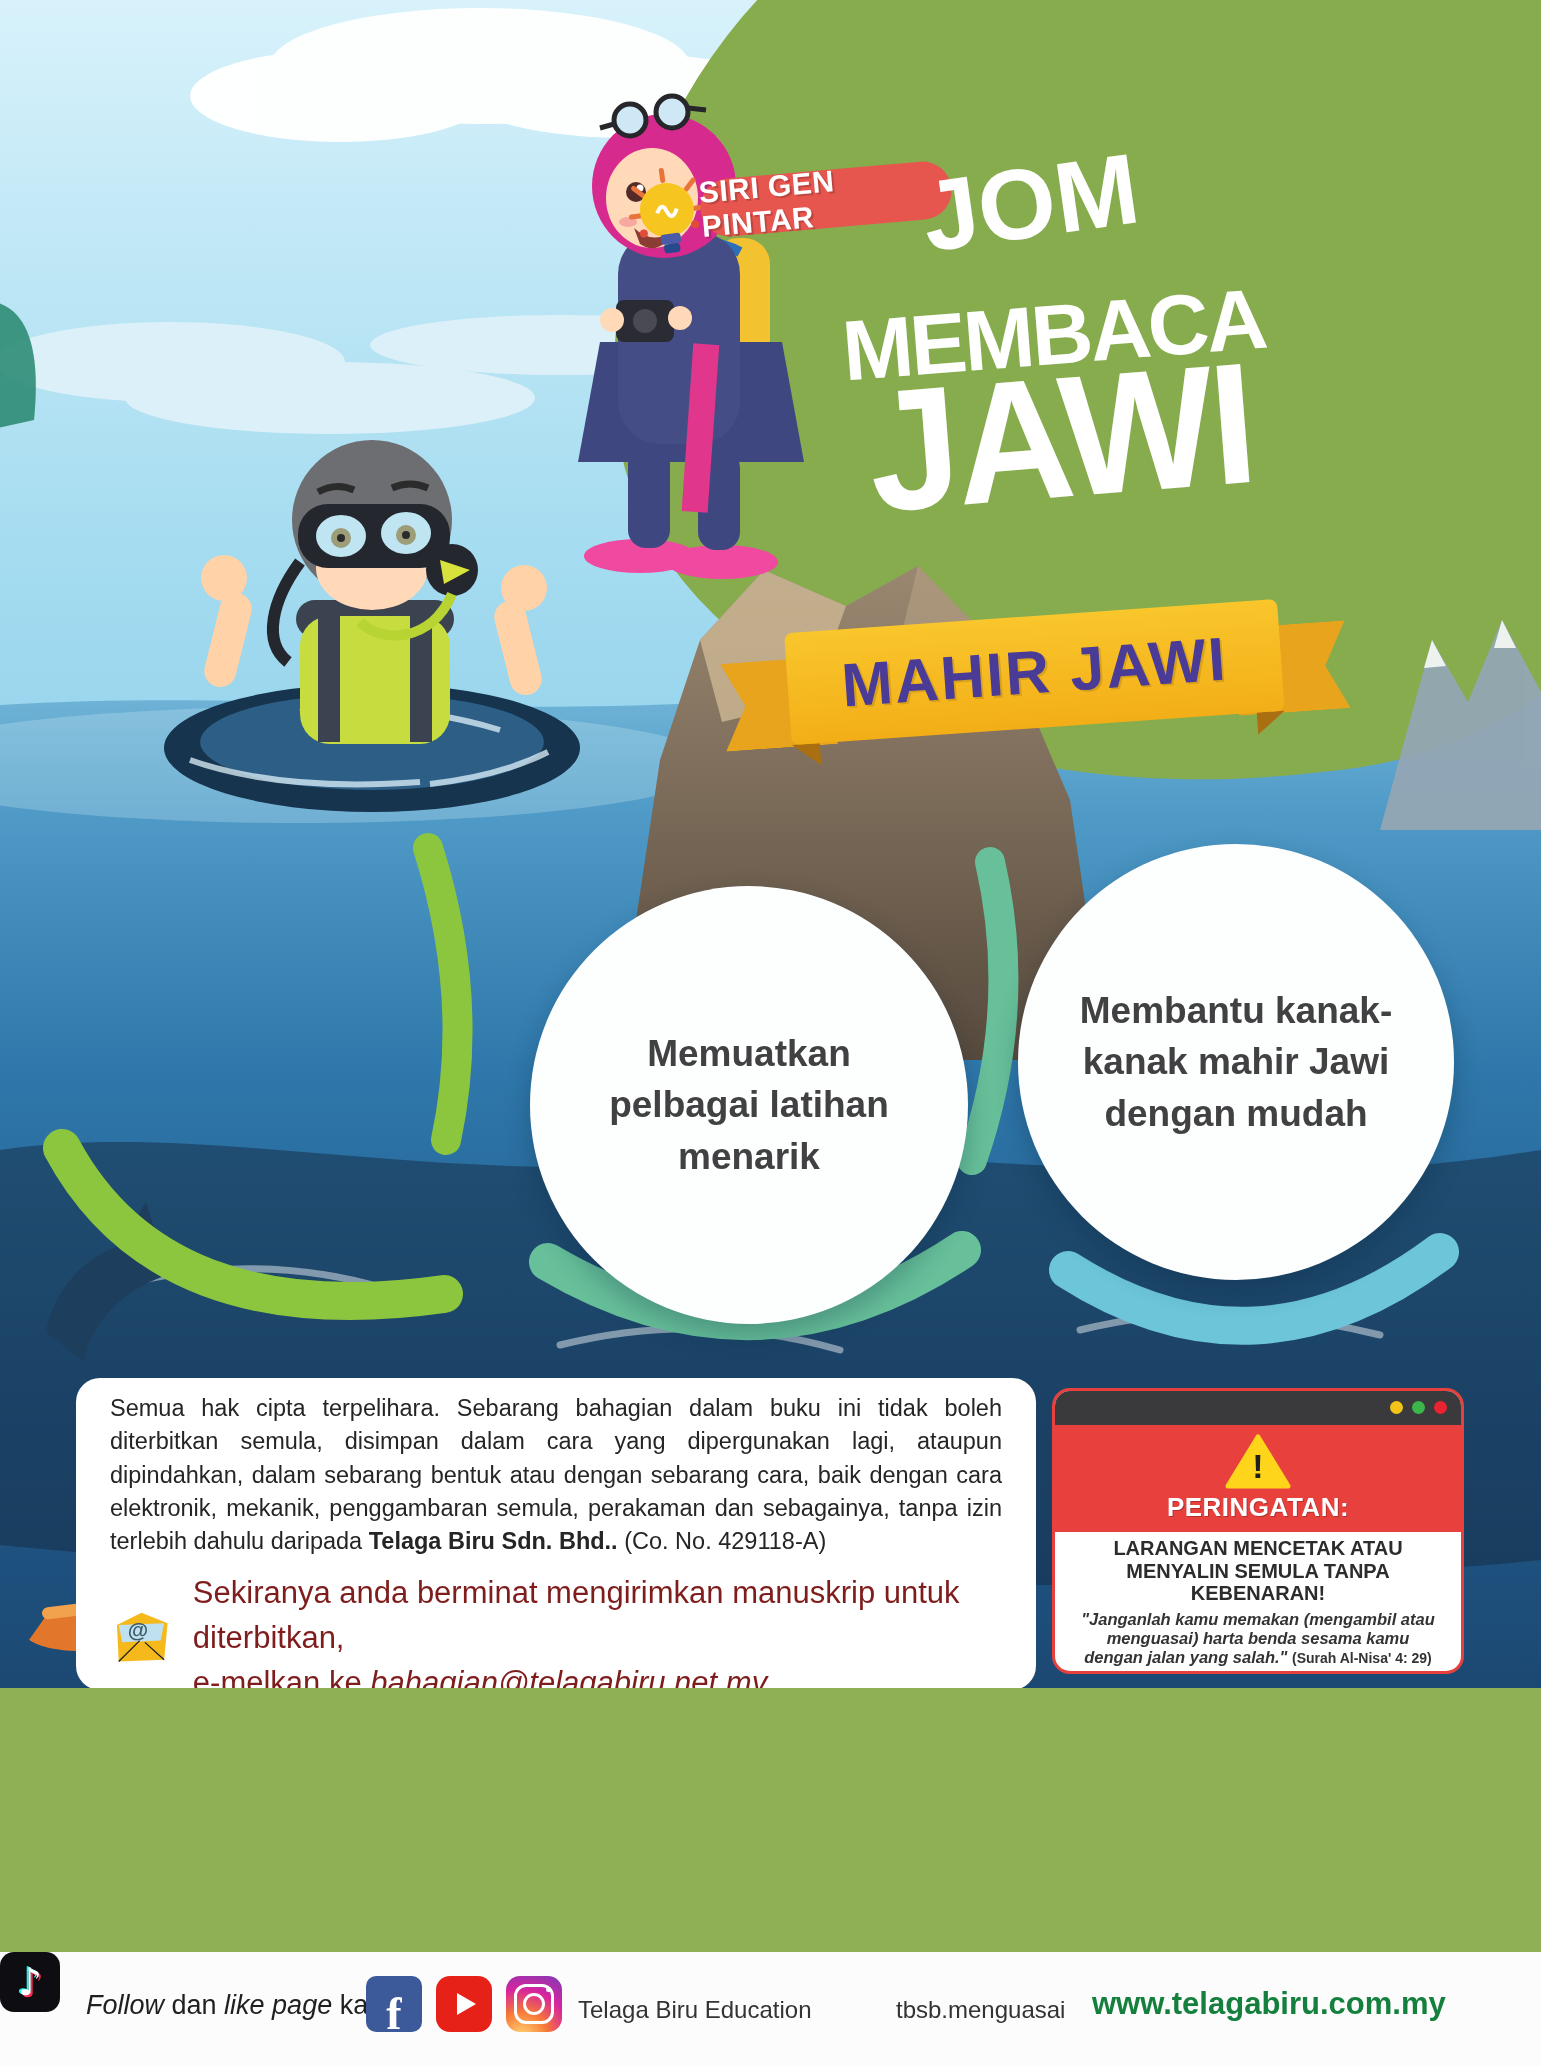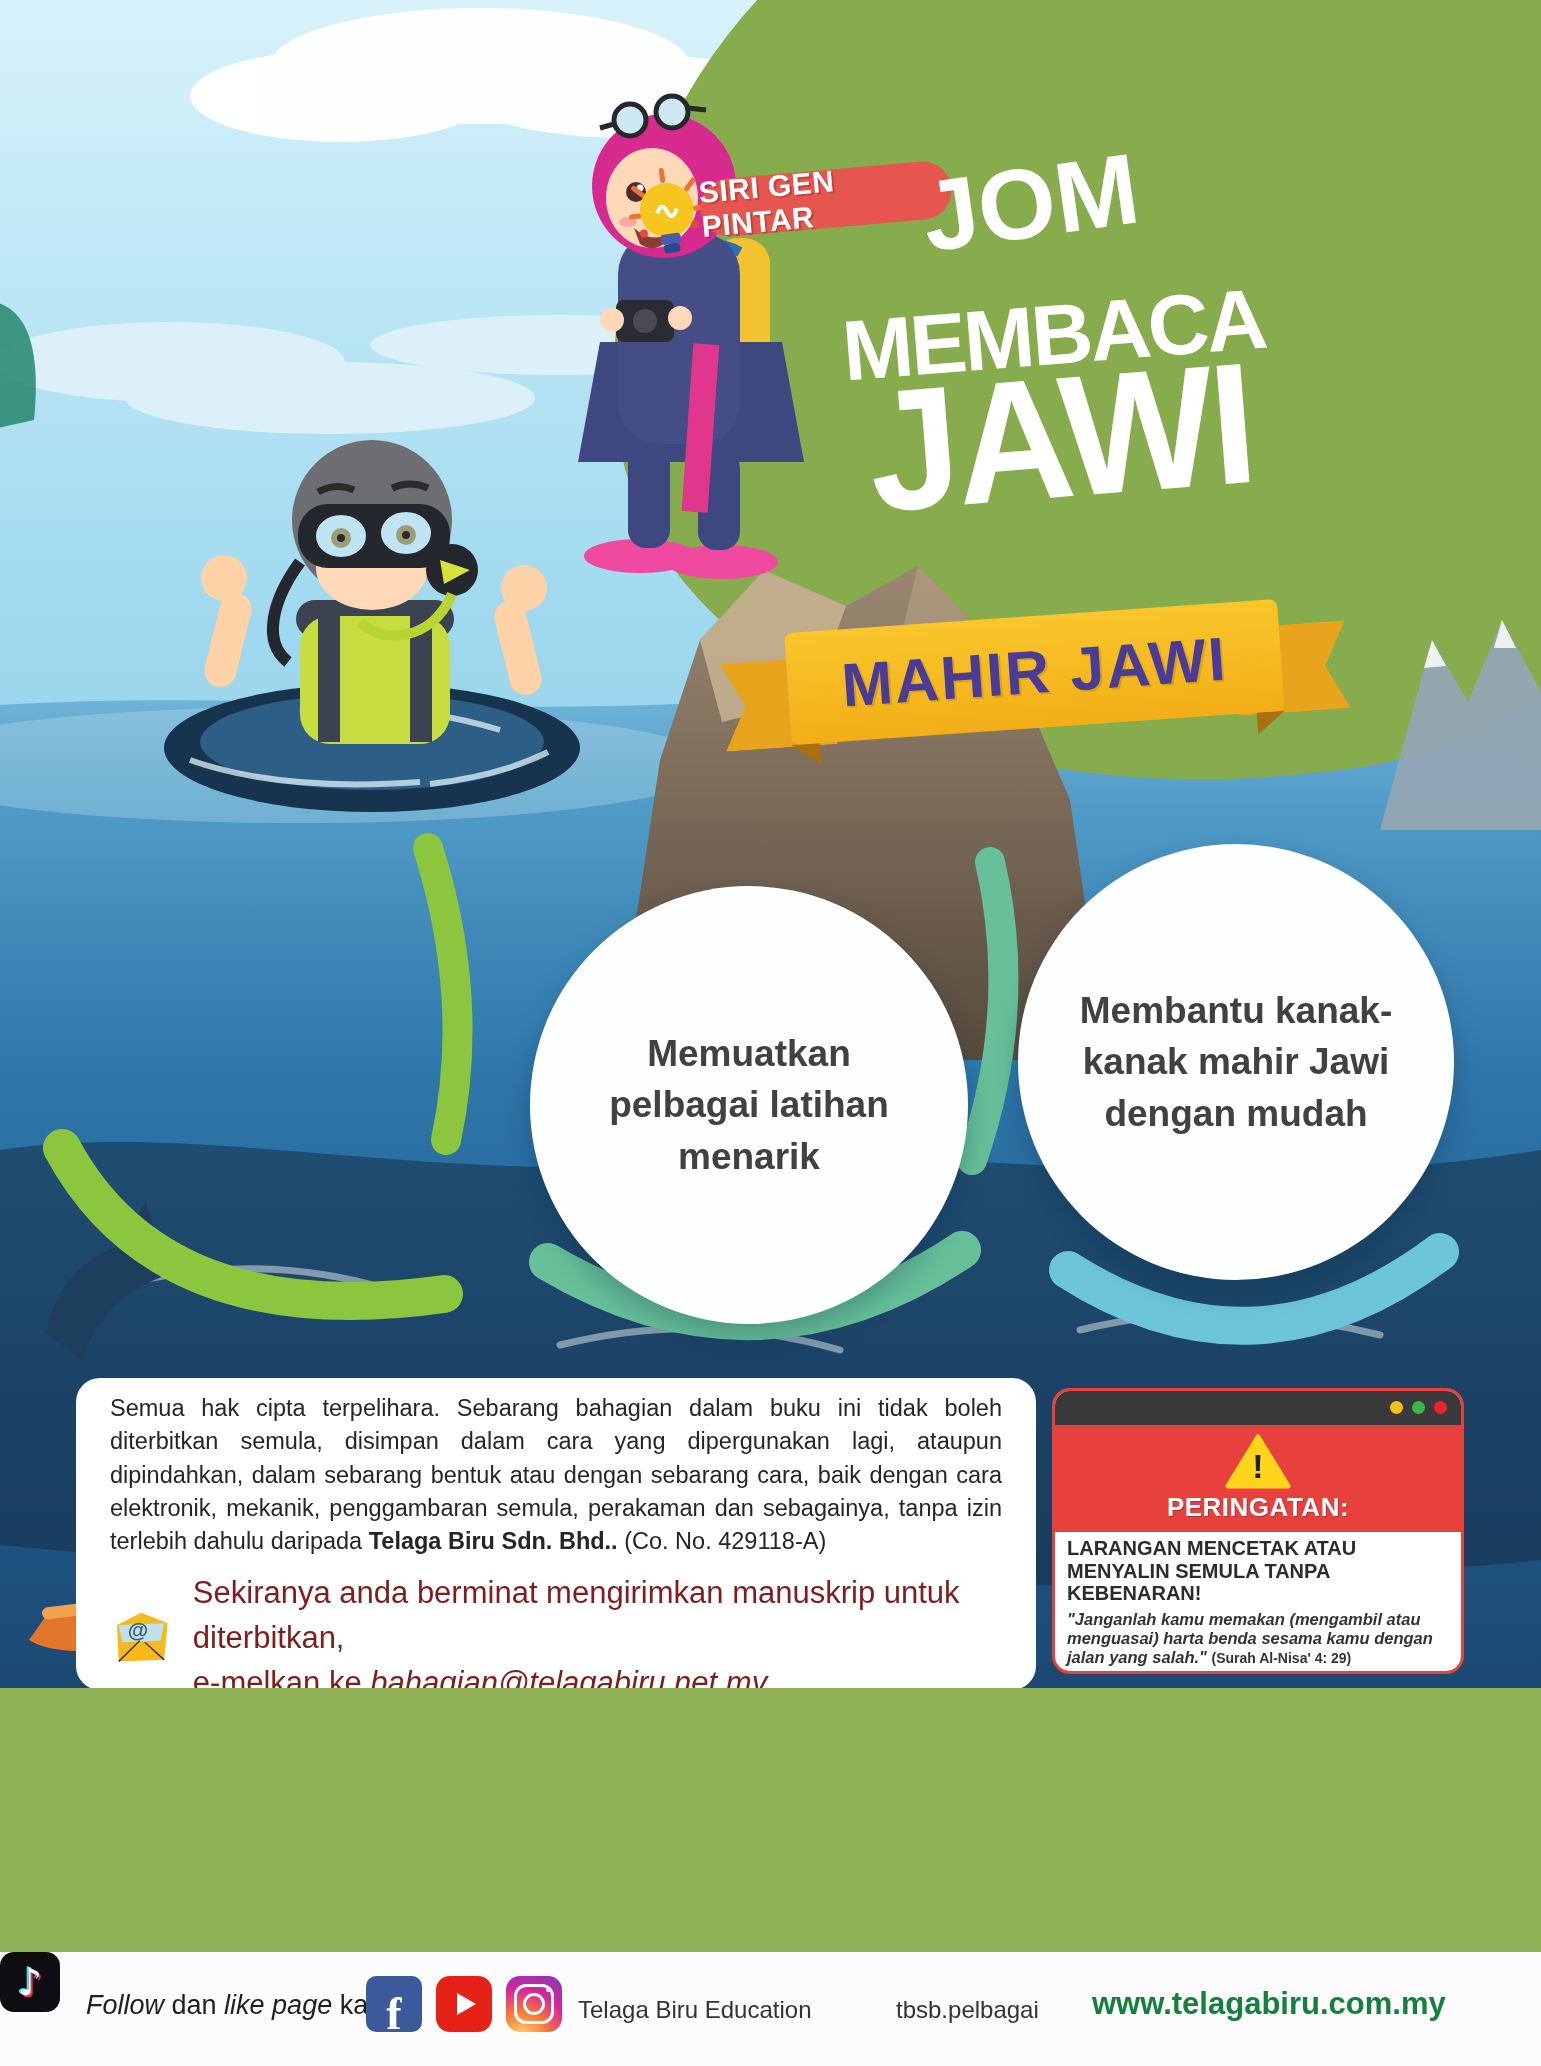--- a/index.html
+++ b/index.html
@@ -75,21 +75,21 @@
   .card-warn {
     position:absolute; left:1052px; top:1388px; width:412px; height:286px;
     background:#fff; border:3px solid #e8413d; border-radius:18px; overflow:hidden;
     display:flex; flex-direction:column;
   }
   .win-bar { height:36px; background:#3a3a3c; display:flex; align-items:center; justify-content:flex-end; gap:9px; padding-right:14px; }
   .dot { width:13px; height:13px; border-radius:50%; }
   .dot.y { background:#f2c318; } .dot.g { background:#3cb54a; } .dot.r { background:#ea2330; }
   .warn-red { height:114px; background:#e8413d; display:flex; flex-direction:column; align-items:center; justify-content:center; color:#fff; }
   .warn-title { font-size:26px; font-weight:800; letter-spacing:.5px; margin-top:2px; text-shadow:1px 1px 0 rgba(0,0,0,.25); }
-  .warn-body { flex:1; padding:5px 12px 4px; }
+  .warn-body { flex:1; padding:5px 25px 4px; text-align:center; }
   .warn-head { font-size:20px; font-weight:800; color:#2c2c2c; line-height:1.12; }
   .warn-quote { margin-top:5px; font-size:16.5px; font-style:italic; font-weight:bold; color:#333; line-height:1.16; }
   .warn-src { font-style:normal; font-size:14px; font-weight:bold; }
 
   
   .band { position:absolute; left:0; top:1688px; width:1541px; height:264px; background:#8fb054; }
 
   
   .footer { position:absolute; left:0; top:1952px; width:1541px; height:114px; background:#fcfcfc; }
   .follow { position:absolute; left:86px; top:38px; font-size:27px; color:#1f1f1f; }
@@ -356,18 +356,18 @@
     <div class="icon-sq ig">
       <div class="ig-frame"></div>
       <div class="ig-lens"></div>
       <div class="ig-dot"></div>
     </div>
     <div class="soc-label lbl-1">Telaga Biru Education</div>
 
     <div class="tiktok">
         <span>♪</span>
       </div>
-    <div class="soc-label lbl-2">tbsb.pelbagai</div>
+    <div class="soc-label lbl-2">tbsb.menguasai</div>
 
     <div class="website">www.telagabiru.com.my</div>
   </div>
 
 </div>
 
 </body></html>

